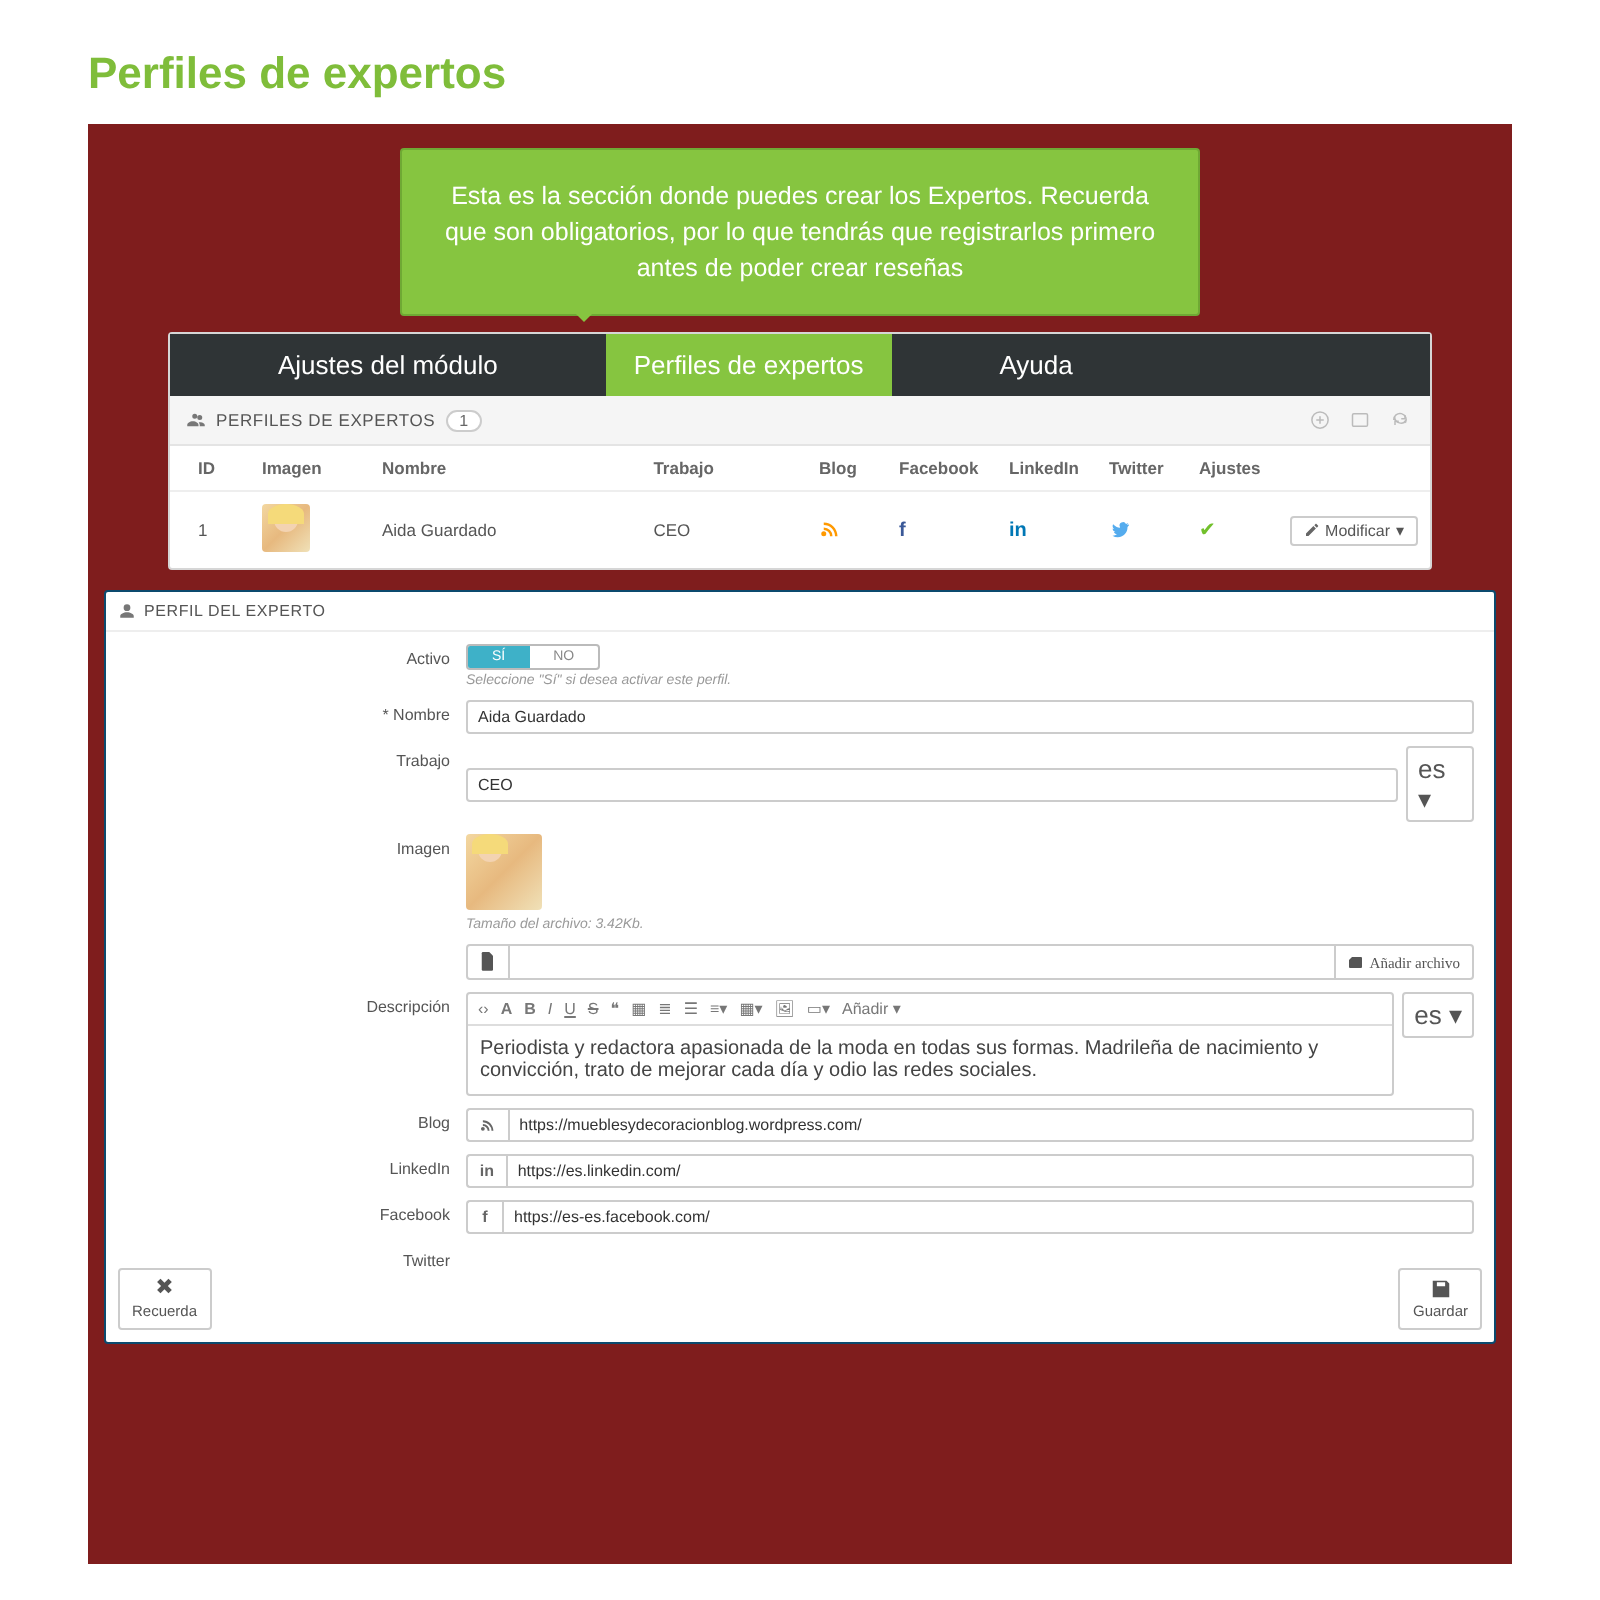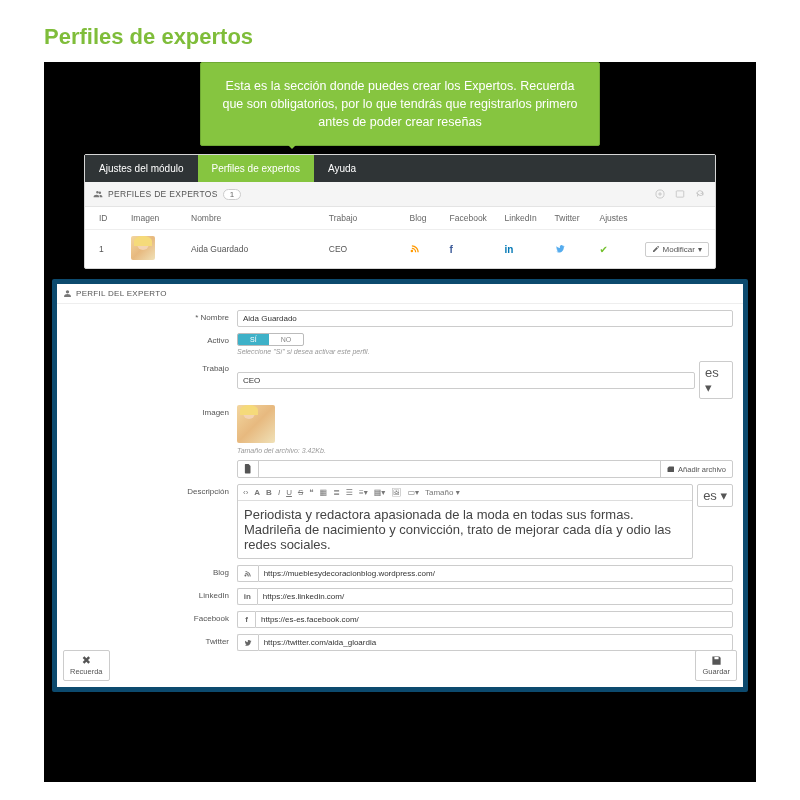--- a/index.html
+++ b/index.html
@@ -1,60 +1,60 @@
 <!DOCTYPE html>
 <html><head>
 <meta charset="utf-8">
 <style>
   * { box-sizing: border-box; margin: 0; padding: 0; }
   body { font-family: Arial, Helvetica, sans-serif; background: #fff; width: 800px; height: 800px; overflow: hidden; }
   .page-title { color: #7fbd3a; font-size: 22px; font-weight: bold; padding: 24px 44px 12px; }
-  .gray-stage { background: #000000; margin: 0 44px 44px; padding-top: 0; height: 720px; position: relative; }
+  .gray-stage { background: #7f1d1d; margin: 0 44px 44px; padding-top: 12px; height: 720px; position: relative; }
   .tooltip { background: #86c540; color: #fff; text-align: center; padding: 14px 18px; width: 400px; margin: 0 auto 8px; font-size: 12.5px; line-height: 1.45; border-radius: 2px; position: relative; border: 1px solid #6fa934; }
   .tooltip::after { content: ""; position: absolute; bottom: -14px; left: calc(50% - 118px); border: 10px solid transparent; border-top-color: #86c540; }
   .panel { background: #fff; margin: 4px 40px 10px; border: 1px solid #d6d6d6; border-radius: 2px; font-size: 9px; }
   .tabs { display: flex; background: #2f3436; }
-  .tab { color: #fff; padding: 8px 14px; font-size: 10px; cursor: pointer; }
+  .tab { color: #fff; padding: 8px 14px; font-size: 13px; cursor: pointer; margin-left: 40px; }
   .tab.active { background: #86c540; }
   .panel-head { display: flex; align-items: center; justify-content: space-between; background: #f5f5f5; padding: 5px 8px; border-bottom: 1px solid #e4e4e4; color: #555; }
   .panel-head-left { display: flex; align-items: center; gap: 5px; font-size: 8.5px; letter-spacing: .3px; }
   .badge { background: #fff; border: 1px solid #ccc; border-radius: 10px; padding: 0 6px; font-size: 8px; color: #666; }
   .panel-head-actions { display: flex; gap: 6px; color: #aaa; }
   .icon-btn { width: 14px; height: 14px; display:inline-flex; align-items:center; justify-content:center; cursor:pointer; }
   .table { width: 100%; border-collapse: collapse; }
   .table th, .table td { padding: 6px 6px; text-align: left; font-size: 8.5px; color: #555; border-top: 1px solid #eee; }
-  .table th { font-weight: normal; color: #666; border-top:none; }
+  .table th { font-weight: bold; color: #666; border-top:none; }
   .avatar { width: 24px; height: 24px; border-radius: 2px; background: linear-gradient(135deg,#f3d7a0 0%,#e7b97f 50%,#f0e1b8 100%); display:inline-block; position:relative; overflow:hidden; }
   .avatar::before{content:"";position:absolute;top:2px;left:6px;width:12px;height:12px;background:#f3d3b2;border-radius:50%;}
   .avatar::after{content:"";position:absolute;top:0;left:3px;width:18px;height:10px;border-radius:50% 50% 0 0;background:#f5da7a;}
   .soc { color:#3eb1c8; font-size:10px; }
   .soc.fb{color:#3b5998;} .soc.in{color:#0077b5;} .soc.tw{color:#55acee;} .soc.ok{color:#72c02c;}
   .modify-btn { border:1px solid #ccc; padding:2px 6px; border-radius:2px; font-size:8px; color:#555; cursor:pointer; display:inline-flex; gap:3px; align-items:center;}
-  .form-panel { background:#fff; margin:4px 8px 8px; border:5px solid #0c4a6e; border-radius:2px; font-size:8px; position:relative; padding-bottom:30px;}
+  .form-panel { background:#fff; margin:4px 8px 8px; border:1px solid #0c4a6e; border-radius:2px; font-size:8px; position:relative; padding-bottom:30px;}
   .form-head { display:flex; align-items:center; gap:4px; padding:5px 6px; font-size:8px; color:#555; border-bottom:1px solid #eee; letter-spacing:.3px;}
   .form-body { padding: 6px 10px 0 10px; }
   .row { display:flex; align-items:flex-start; margin-bottom:6px; }
   .lbl { width: 170px; text-align:right; padding-right:8px; font-size:8px; color:#555; padding-top:3px;}
   .ctrl { flex:1; }
   .hint { color:#999; font-size:7px; margin-top:2px; font-style:italic;}
   .toggle { display:inline-flex; border:1px solid #bbb; border-radius:2px; overflow:hidden; font-size:7px;}
   .toggle span { padding:2px 12px; }
   .toggle .on { background:#3eb1c8; color:#fff; }
   .toggle .off { color:#888; }
   .input { width:100%; border:1px solid #ccc; padding:3px 5px; font-size:8px; color:#333; border-radius:2px;}
   .input-wrap { display:flex; gap:4px; align-items:center;}
   .lang { border:1px solid #ccc; padding:3px 5px; font-size:13px; color:#555; border-radius:2px;}
   .avatar-lg { width:38px; height:38px;}
-  .filebar { display:flex; border:1px solid #ccc; border-radius:2px; margin-top:6px;}
+  .filebar { display:flex; border:1px solid #ccc; border-radius:2px; margin-top:6px;font-family:Liberation Serif, serif;}
   .filebar .ficon { padding:3px 6px; border-right:1px solid #ccc; color:#555;}
   .filebar .fspace { flex:1; }
   .filebar .fbtn { padding:3px 6px; border-left:1px solid #ccc; font-size:7.5px; color:#555; display:flex; gap:3px; align-items:center; cursor:pointer;}
   .rte { border:1px solid #ccc; border-radius:2px; }
   .rte-tools { display:flex; gap:6px; padding:3px 5px; border-bottom:1px solid #ddd; color:#777; font-size:8px; align-items:center;}
-  .rte-body { padding:6px; font-size:13px; color:#444; }
+  .rte-body { padding:6px; font-size:10px; color:#444; }
   .social-row .ctrl { display:flex; }
   .si { border:1px solid #ccc; border-right:none; padding:3px 6px; font-size:8px; color:#666; border-radius:2px 0 0 2px; display:flex; align-items:center; min-width:18px; justify-content:center;}
   .social-row .input { border-radius:0 2px 2px 0; }
   .footer-btn { position:absolute; bottom:6px; border:1px solid #ccc; background:#fff; padding:4px 6px; font-size:7.5px; color:#555; border-radius:2px; cursor:pointer; display:flex; flex-direction:column; align-items:center; gap:1px;}
   .footer-btn.left { left:6px; }
   .footer-btn.right { right:6px; }
   svg{display:block;}
 </style>
 </head>
 <body>
@@ -150,33 +150,33 @@
       <span>
         <svg width="9" height="9" viewBox="0 0 16 16">
             <path fill="#777" d="M8 2a3 3 0 110 6 3 3 0 010-6zm0 7c3 0 6 1.5 6 3.5V14H2v-1.5C2 10.5 5 9 8 9z"></path>
           </svg>
       </span>
       <span>PERFIL DEL EXPERTO</span>
     </div>
     <div class="form-body">
 
       <div class="row">
-        <div class="lbl">* Nombre</div>
-        <div class="ctrl"><input class="input" value="Aida Guardado" style=""></div>
-      </div>
-
-      <div class="row">
         <div class="lbl">Activo</div>
         <div class="ctrl">
           <span class="toggle">
             <span class="on">SÍ</span>
             <span class="off">NO</span>
           </span>
           <div class="hint">Seleccione "Sí" si desea activar este perfil.</div>
         </div>
+      </div>
+
+      <div class="row">
+        <div class="lbl">* Nombre</div>
+        <div class="ctrl"><input class="input" value="Aida Guardado" style=""></div>
       </div>
 
       <div class="row">
         <div class="lbl">Trabajo</div>
         <div class="ctrl input-wrap">
           <input class="input" value="CEO" style="">
           <span class="lang">es ▾</span>
         </div>
       </div>
 
@@ -214,21 +214,21 @@
               <span><u>U</u></span>
               <span><s>S</s></span>
               <span>❝</span>
               <span>▦</span>
               <span>≣</span>
               <span>☰</span>
               <span>≡▾</span>
               <span>▦▾</span>
               <span>🖼</span>
               <span>▭▾</span>
-              <span>Tamaño ▾</span>
+              <span>Añadir ▾</span>
             </div>
             <div class="rte-body">Periodista y redactora apasionada de la moda en todas sus formas. Madrileña de nacimiento y convicción, trato de mejorar cada día y odio las redes sociales.</div>
           </div>
           <span class="lang">es ▾</span>
         </div>
       </div>
 
       <div class="row social-row">
         <div class="lbl">Blog</div>
         <div class="ctrl">
@@ -253,28 +253,20 @@
         <div class="lbl">Facebook</div>
         <div class="ctrl">
           <span class="si">
               <b>f</b>
             </span>
           <input class="input" value="https://es-es.facebook.com/" style="">
         </div>
       </div>
       <div class="row social-row">
         <div class="lbl">Twitter</div>
-        <div class="ctrl">
-          <span class="si">
-              <svg width="8" height="8" viewBox="0 0 16 16">
-                <path fill="#666" d="M15 3.5c-.5.2-1 .4-1.6.4.6-.3 1-.9 1.2-1.5-.5.3-1.1.6-1.8.7A2.7 2.7 0 008 5.6c0 .2 0 .4.1.6C5.9 6 3.9 5 2.5 3.4c-.2.4-.4.9-.4 1.4 0 1 .5 1.8 1.2 2.3-.4 0-.9-.1-1.2-.3v.03c0 1.3.9 2.4 2.2 2.6-.2.1-.5.1-.7.1-.2 0-.3 0-.5-.05.3 1.1 1.3 1.9 2.5 1.9A5.5 5.5 0 012 12.5 7.7 7.7 0 006.2 13.7c5 0 7.8-4.2 7.8-7.8v-.4c.5-.4 1-.9 1.3-1.5z"></path>
-              </svg>
-            </span>
-          <input class="input" value="https://twitter.com/aida_gloardia" style="">
-        </div>
       </div>
 
     </div>
 
     <div class="footer-btn left">
       <span style="font-size:11px;line-height:1">✖</span>
       <span>Recuerda</span>
     </div>
     <div class="footer-btn right">
       <span>

